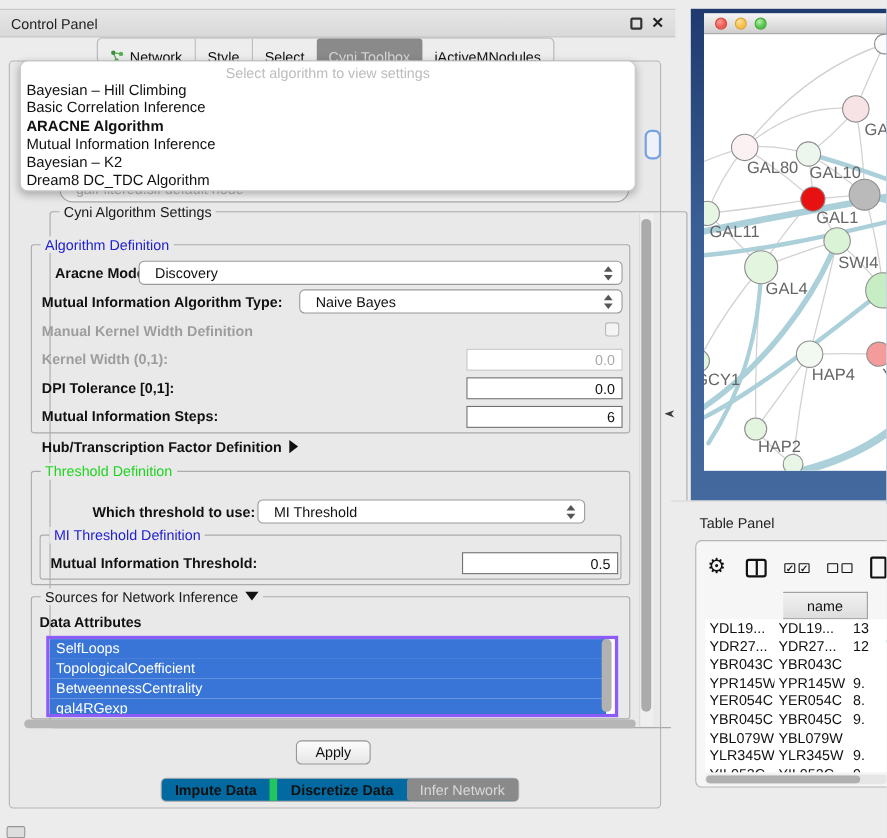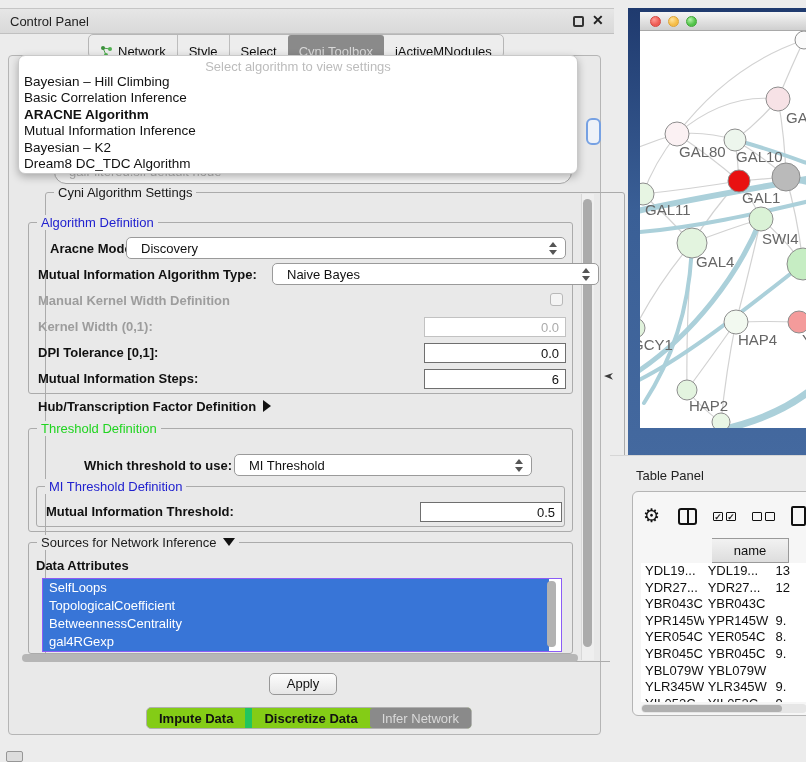--- a/index.html
+++ b/index.html
@@ -62,35 +62,35 @@
   .field.dis { border-color:#c2c2c2; color:#ababab; }
 
   .checkbox { position:absolute; width:13px; height:13px; border:1px solid #b8b8b8; border-radius:3px; background:#f4f4f4; }
 
   .tri-right { display:inline-block; width:0; height:0; border-top:6px solid transparent; border-bottom:6px solid transparent;
                border-left:8px solid #111; margin-left:7px; vertical-align:-1px; }
   .tri-down { display:inline-block; width:0; height:0; border-left:6px solid transparent; border-right:6px solid transparent;
               border-top:8px solid #111; margin-left:6px; vertical-align:1px; }
 
   
-  .attr-list { left:42px; top:578px; width:520px; height:74px; background:#fff; border:1px solid #8b5cf6; overflow:hidden; }
+  .attr-list { left:42px; top:578px; width:520px; height:74px; background:#fff; border:3px solid #8b5cf6; overflow:hidden; }
   .attr-item { height:18px; line-height:18px; padding-left:6px; background:var(--selection-blue,#3875d7);
                color:#fff; width:506px; white-space:nowrap; }
   .attr-vscroll { left:547px; top:581px; width:9px; height:66px; background:#b2b2b2; border-radius:4px; }
 
   
   .vscroll-track { left:581px; top:194px; width:13px; height:466px; background:#efefef; border-left:1px solid #d8d8d8; }
   .vscroll-thumb { left:583px; top:199px; width:9px; height:448px; background:#ababab; border-radius:5px; }
   .hscroll-settings { left:22px; top:654px; width:556px; height:8px; background:#b6b6b6; border-radius:4px; }
 
   .apply { left:269px; top:673px; width:68px; height:22px; background:linear-gradient(#fdfdfd,#e6e6e6);
            border:1px solid #979797; border-radius:5px; text-align:center; line-height:20px; color:#111; }
 
   
-  .btabs { left:146px; top:707px; height:22px; display:flex; border:1px solid #b0b0b0; border-radius:5px; background:#84cc16; }
+  .btabs { left:146px; top:707px; height:22px; display:flex; border:1px solid #b0b0b0; border-radius:5px; background:#0369a1; }
   .btab { display:flex; align-items:center; padding:0 12px; font-weight:bold; color:#111; border-left:7px solid #22c55e; }
   .btab:first-child { border-left:none; }
   .btab.sel { background:#8a8a8a; color:#d9d9d9; border-radius:3px; font-weight:normal; border-left:none; }
 
   .mini-icon { left:6px; top:751px; width:17px; height:11px; border:1px solid #979797; border-radius:2px; background:#ddd; }
 
   
   .cursor { left:604px; top:372px; width:9px; height:9px; background:#3a3a3a;
             clip-path:polygon(100% 10%, 0 45%, 100% 85%, 70% 45%); }
 
@@ -194,21 +194,21 @@
 </div>
 <div class="lbl" style="left:50px; top:241px;">Aracne Mode:</div>
 <div class="combo" style="left:126px; top:237px; width:440px;">
   <div class="cv">Discovery</div>
   <div class="arr">
       <div class="up"></div>
       <div class="dn"></div>
     </div>
 </div>
 <div class="lbl" style="left:38px; top:267px;">Mutual Information Algorithm Type:</div>
-<div class="combo" style="left:272px; top:263px; width:327px;text-align:center;">
+<div class="combo" style="left:272px; top:263px; width:294px;text-align:center;">
   <div class="cv">Naive Bayes</div>
   <div class="arr">
       <div class="up"></div>
       <div class="dn"></div>
     </div>
 </div>
 <div class="lbl dis" style="left:38px; top:293px;">Manual Kernel Width Definition</div>
 <div class="checkbox" style="left:550px; top:293px;"></div>
 <div class="lbl dis" style="left:38px; top:319px;">Kernel Width (0,1):</div>
 <div class="field dis" style="left:424px; top:317px;">0.0</div>

